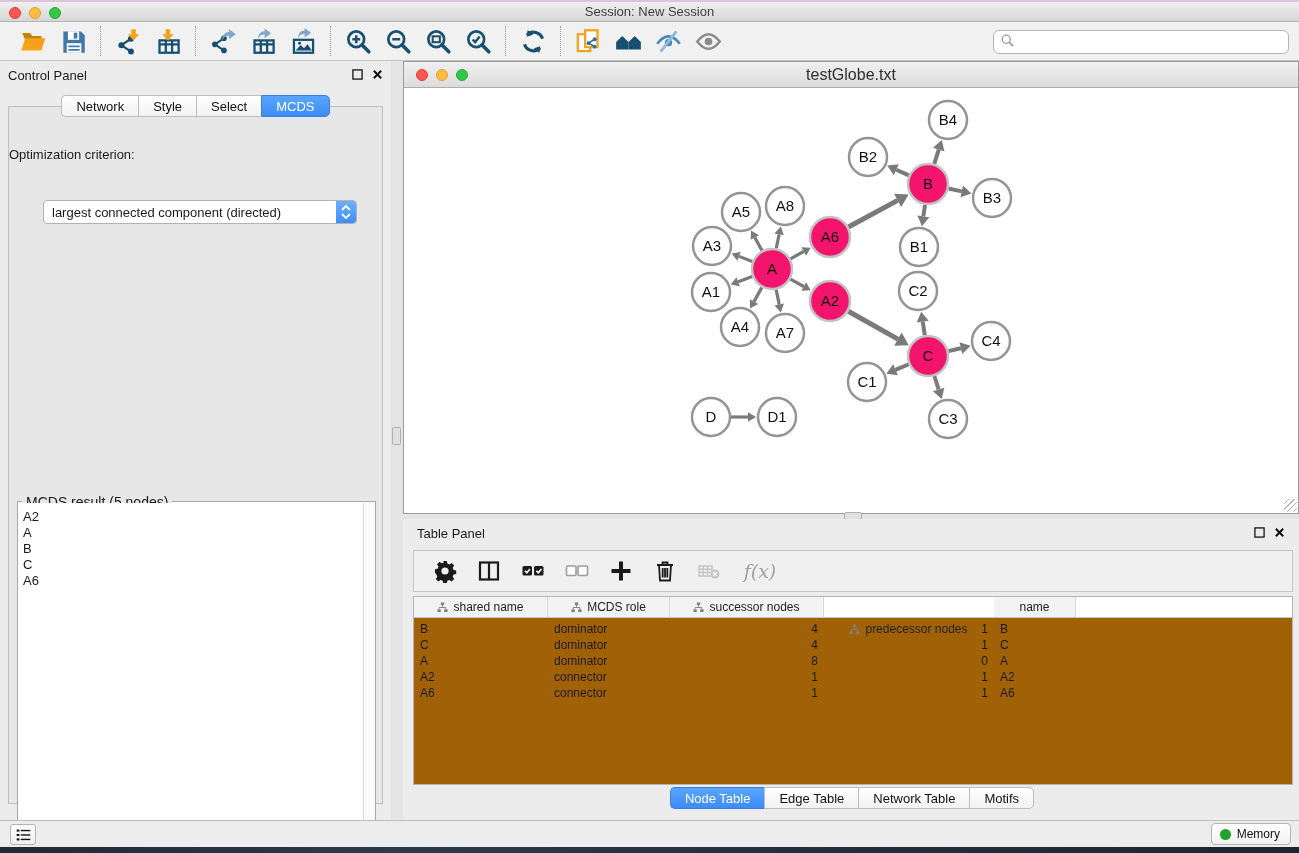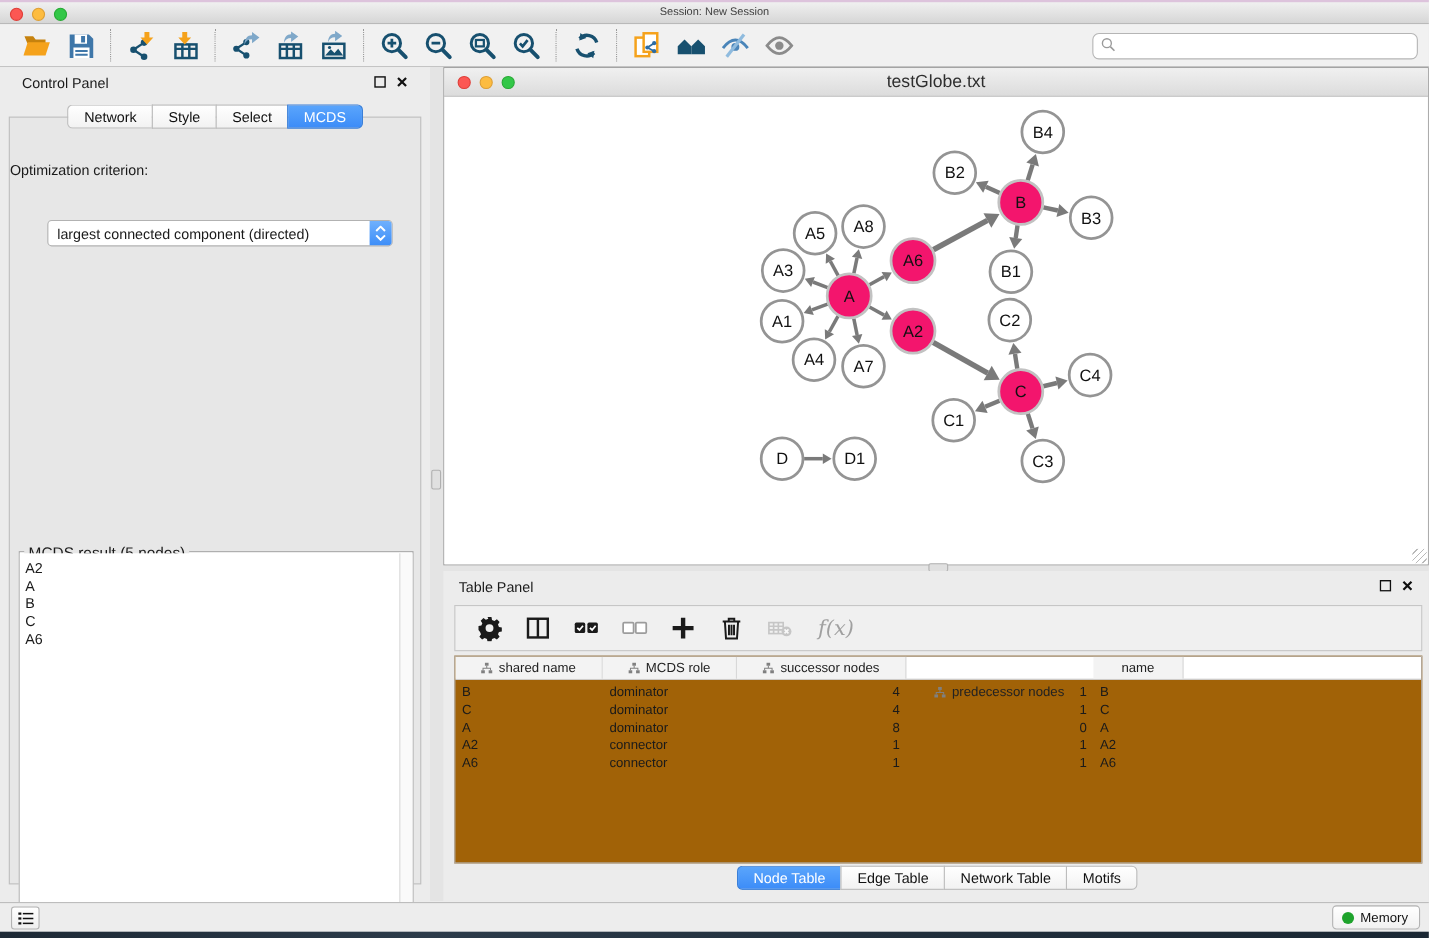--- a/index.html
+++ b/index.html
@@ -6,36 +6,36 @@
   html,body { width:1299px; height:853px; overflow:hidden; }
   body { font-family:"Liberation Sans", sans-serif; background:#ececec; position:relative; font-size:13px; color:#1a1a1a; }
 
   
   .titlebar { height:22px; background:linear-gradient(#f0f0f0,#d6d6d6); border-top:2px solid #ddc3dc; border-bottom:1px solid #b4b4b4; position:relative; display:flex; align-items:center; justify-content:center; }
   .lights { position:absolute; left:9px; top:5px; display:flex; gap:8px; }
   .light { width:12px; height:12px; border-radius:50%; }
   .light.red { background:#fc5753; border:1px solid #df3e38; }
   .light.yellow { background:#fdbc40; border:1px solid #de9f34; }
   .light.green { background:#33c748; border:1px solid #27aa35; }
-  .titlebar-text { font-size:10px; color:#3e3e3e; }
+  .titlebar-text { font-size:13px; color:#3e3e3e; }
 
   
   .toolbar { height:39px; background:#f1f1f1; border-bottom:1px solid #c4c4c4; display:flex; align-items:center; padding-left:6px; position:relative; }
   .tb-group { display:flex; align-items:center; gap:8px; padding:0 11px; }
   .tb-sep { width:0; height:30px; border-left:1px dotted #9a9a9a; }
   .tb-btn { width:32px; height:32px; display:flex; align-items:center; justify-content:center; background:transparent; border:none; cursor:default; }
   .search-wrap { position:absolute; right:10px; top:8px; width:296px; height:24px; background:#fff; border:1px solid #b5b5b5; border-radius:6px; display:flex; align-items:center; padding:0 6px; }
   .search-wrap input { border:none; outline:none; flex:1; font-size:12px; background:transparent; font-family:"Liberation Sans",sans-serif; }
 
   
   .workspace { position:relative; height:758px; background:#e4e4e4; }
 
   
   .control-panel { position:absolute; left:0; top:0; width:391px; height:758px; background:#ececec; }
-  .panel-header { height:28px; display:flex; align-items:center; padding:0 20px; }
+  .panel-header { height:28px; display:flex; align-items:center; padding:0 8px; }
   .panel-header .ph-title { font-size:13px; color:#1a1a1a; }
   .panel-header .ph-btns { margin-left:auto; display:flex; gap:9px; align-items:center; }
   .cp-tabs { position:absolute; left:0; top:34px; width:100%; display:flex; justify-content:center; z-index:2; }
   .seg-btn { height:22px; padding:0 14px; background:linear-gradient(#ffffff,#f2f2f2); border:1px solid #bdbdbd; border-right:none; font-size:13px; color:#111; display:flex; align-items:center; }
   .seg-btn:first-child { border-radius:5px 0 0 5px; }
   .seg-btn:last-child { border-radius:0 5px 5px 0; border-right:1px solid #bdbdbd; }
   .seg-btn.active { background:linear-gradient(#5aa5fc,#3c8cf8); border-color:#3a7fd8; color:#fff; }
   .cp-box { position:absolute; left:8px; top:45px; width:375px; height:698px; background:#e7e7e7; border:1px solid #bfbfbf; }
   .opt-label { margin-top:40px; font-size:13px; }
   .dropdown { position:absolute; left:34px; top:93px; width:314px; height:24px; background:#fff; border:1px solid #b2b2b2; border-radius:4px; display:flex; align-items:center; }

